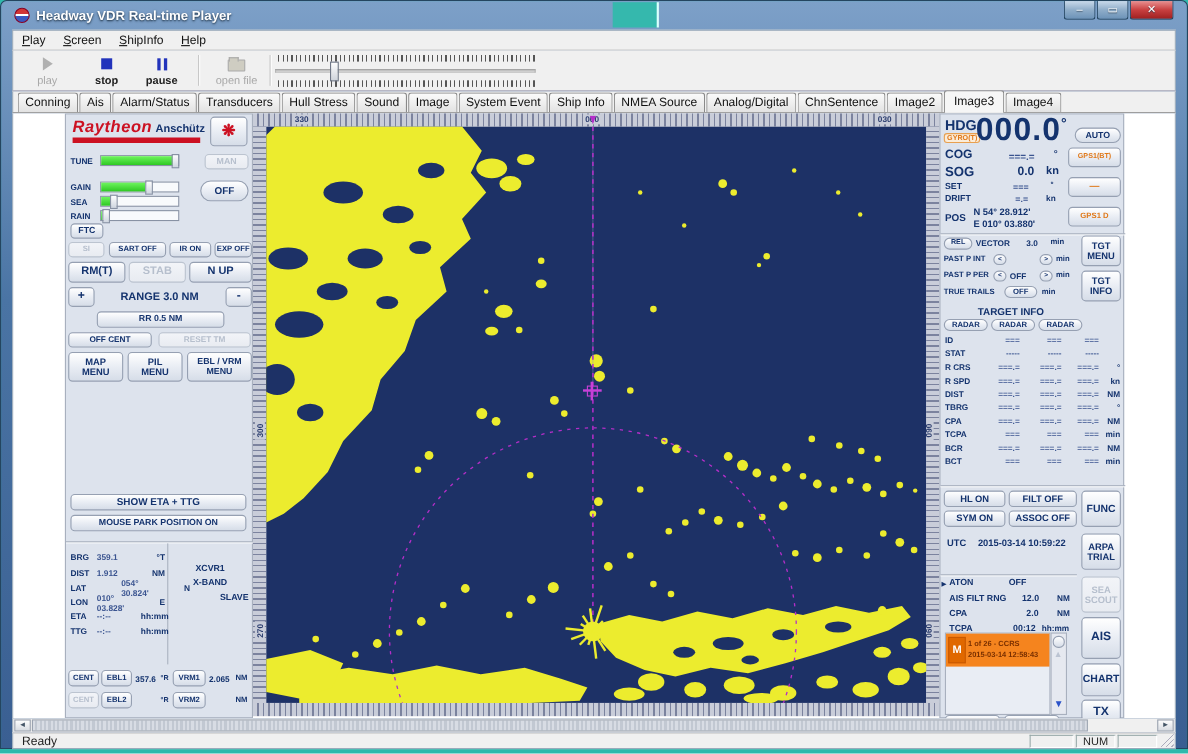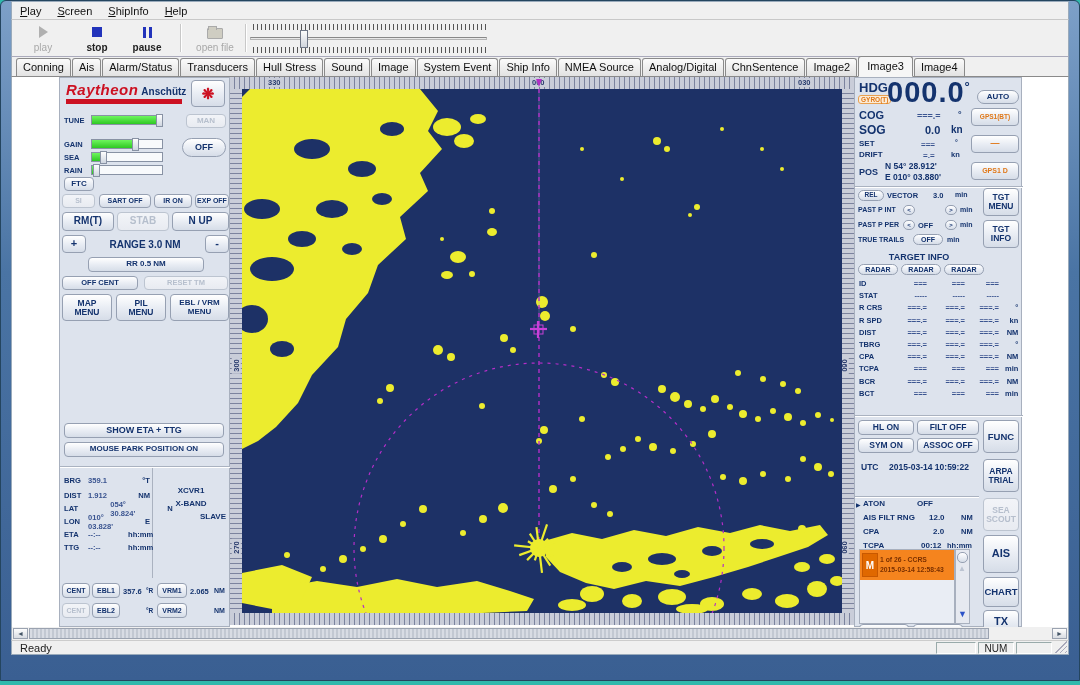--- a/index.html
+++ b/index.html
@@ -103,20 +103,30 @@
   .hthumb{position:absolute;left:17px;top:1px;width:960px;height:11px;background:repeating-linear-gradient(90deg,#d8dce4 0 2px,#c2c8d2 2px 4px);border:1px solid #9aa2b0;}
   .statusbar{height:15px;background:#f0f0f0;border:1px solid #9ab;border-top-color:#ccc;display:flex;align-items:center;font-size:11px;color:#222;position:relative;}
   .scell{position:absolute;top:1px;height:12px;border:1px solid;border-color:#9aa #fff #fff #9aa;font-size:10px;display:flex;align-items:center;justify-content:center;color:#222;}
   .grip{position:absolute;right:1px;bottom:1px;width:12px;height:12px;background:
     linear-gradient(135deg,transparent 0 50%,#aab 50% 55%,transparent 55% 70%,#aab 70% 75%,transparent 75% 90%,#aab 90% 95%,transparent 95%);}
 </style>
 </head>
 <body>
 
 <div class="window">
+  <div class="titlebar">
+    <div class="app-icon"></div>
+    <span class="title-text">Headway VDR Real-time Player</span>
+    <div class="desktop-notch"></div>
+    <div class="winbtns">
+      <div class="wb">–</div>
+      <div class="wb">▭</div>
+      <div class="wb close">✕</div>
+    </div>
+  </div>
 
   <div class="menubar" id="menubar">
       <span class="menu-item">Play</span>
       <span class="menu-item">Screen</span>
       <span class="menu-item">ShipInfo</span>
       <span class="menu-item">Help</span>
     </div>
 
   <div class="toolbar">
     <div class="tbtn dis" style="left:8px">

